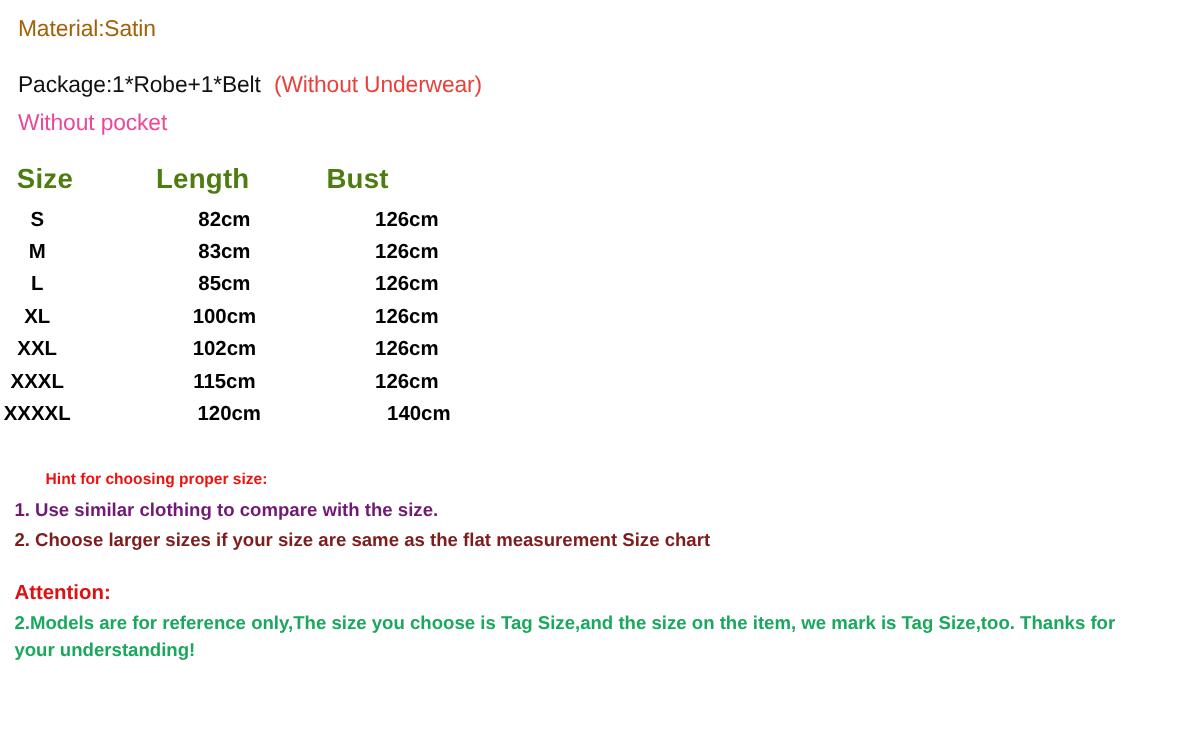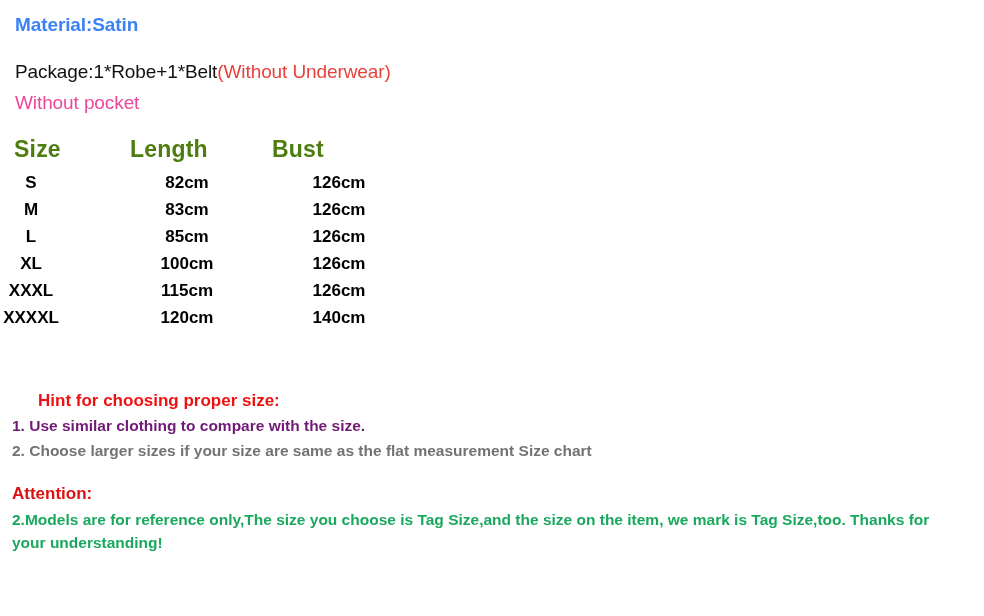--- a/index.html
+++ b/index.html
@@ -22,38 +22,39 @@
     height: 616px;
     background: #ffffff;
   }
 
   
   .material-line {
     position: absolute;
     left: 15px;
     top: 14px;
     font-size: 19px;
-    font-weight: 700;
-    color: #3b82f6;
+    font-weight: 400;
+    color: #a16207;
     white-space: nowrap;
     letter-spacing: -0.1px;
   }
 
   .package-line {
     position: absolute;
     left: 15px;
     top: 61px;
     font-size: 19px;
     font-weight: 400;
     color: #111111;
     white-space: nowrap;
     letter-spacing: -0.1px;
   }
   .package-line .red-note {
     color: #e8413c;
+    padding-left: 11px;
   }
 
   .pocket-line {
     position: absolute;
     left: 15px;
     top: 92px;
     font-size: 19px;
     font-weight: 400;
     color: #ec4899;
     white-space: nowrap;
@@ -101,41 +102,41 @@
 
   
   .size-table tbody tr:nth-child(7) td:nth-child(3) { padding-right: 0; padding-left: 18px; }
   .size-table tbody tr:nth-child(7) td:nth-child(2) { padding-left: 8px; }
 
   
   .hint-title {
     position: absolute;
     left: 38px;
     top: 391px;
-    font-size: 17px;
+    font-size: 13px;
     font-weight: bold;
     color: #ee1111;
     white-space: nowrap;
   }
   .hint-item-1 {
     position: absolute;
     left: 12px;
     top: 417px;
     font-size: 15.5px;
     font-weight: bold;
     color: #701a75;
     white-space: nowrap;
   }
   .hint-item-2 {
     position: absolute;
     left: 12px;
     top: 442px;
     font-size: 15.5px;
     font-weight: bold;
-    color: #737373;
+    color: #7f1d1d;
     white-space: nowrap;
   }
 
   
   .attention-title {
     position: absolute;
     left: 12px;
     top: 484px;
     font-size: 17px;
     font-weight: bold;
@@ -198,20 +199,25 @@
         <td class="td-size">L</td>
         <td>85cm</td>
         <td>126cm</td>
       </tr>
       <tr>
         <td class="td-size">XL</td>
         <td>100cm</td>
         <td>126cm</td>
       </tr>
       <tr>
+        <td class="td-size">XXL</td>
+        <td>102cm</td>
+        <td>126cm</td>
+      </tr>
+      <tr>
         <td class="td-size">XXXL</td>
         <td>115cm</td>
         <td>126cm</td>
       </tr>
       <tr>
         <td class="td-size">XXXXL</td>
         <td>120cm</td>
         <td>140cm</td>
       </tr>
     </tbody>

